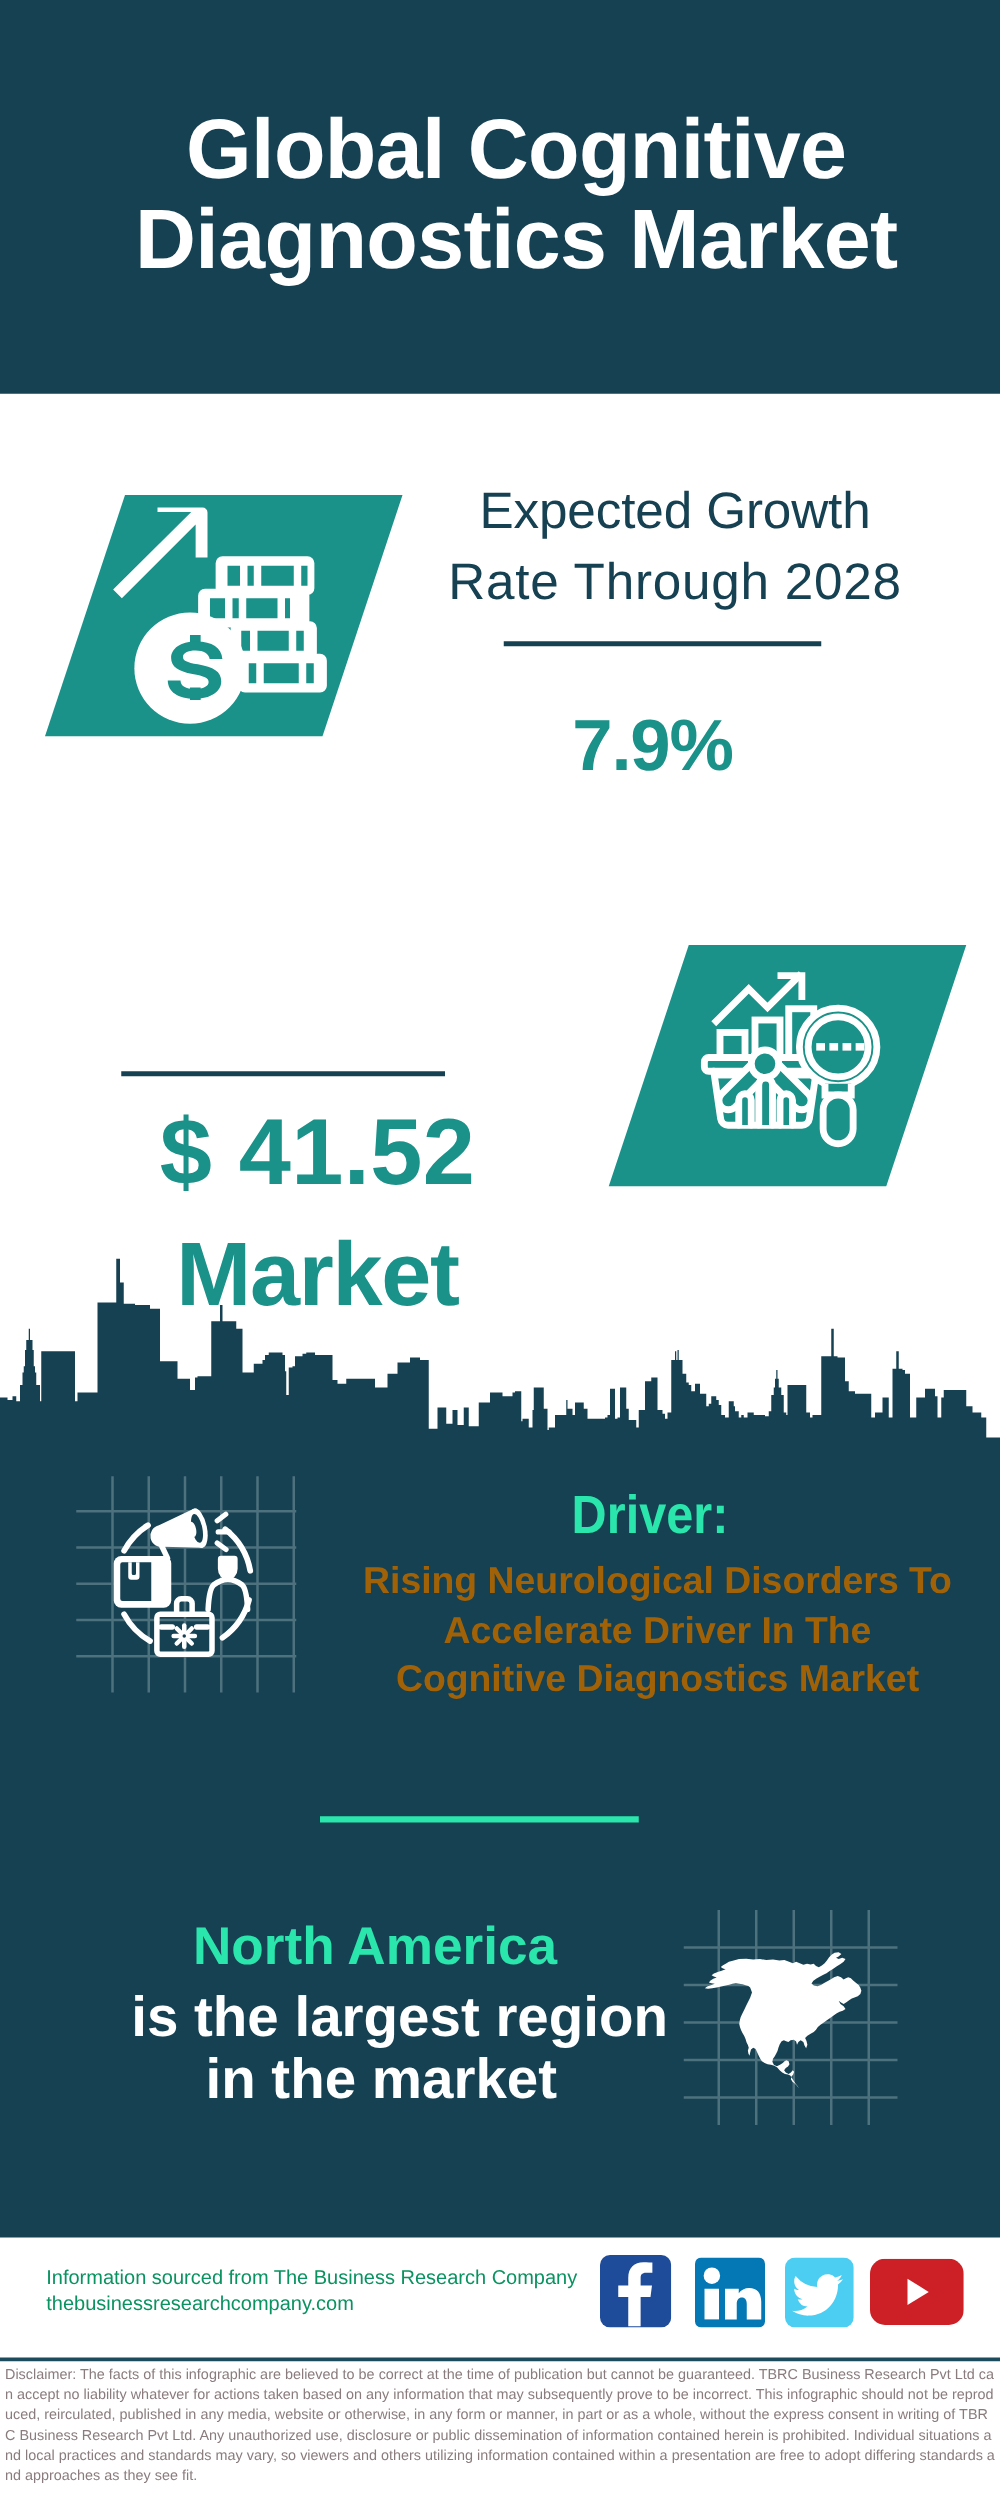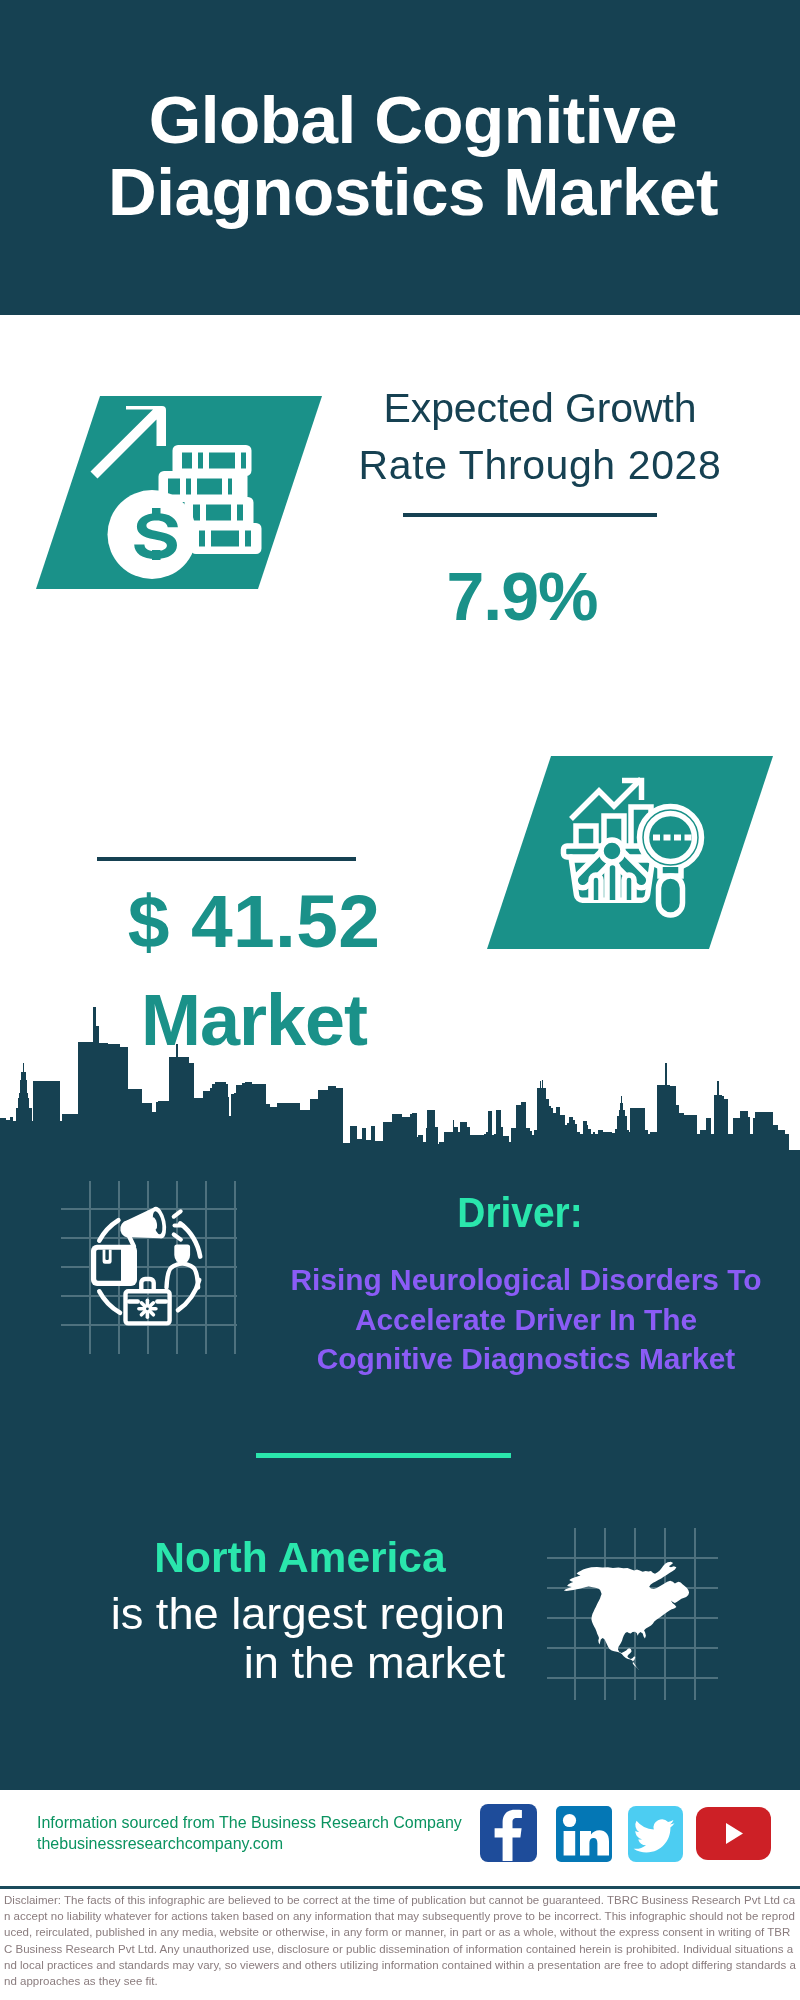--- a/index.html
+++ b/index.html
@@ -8,21 +8,21 @@
   .page{position:relative;width:800px;height:1632px;background:#fff;}
 
   
   .header{position:absolute;left:0;top:0;width:800px;height:315px;background:#164152;}
   .header-title{position:absolute;left:13px;top:84px;width:800px;text-align:center;color:#fff;
     font-size:67.5px;font-weight:bold;line-height:72px;letter-spacing:-0.5px;}
 
   
   .stat-label{color:#164152;font-size:41px;font-weight:normal;line-height:57px;text-align:center;letter-spacing:-0.1px;}
   .stat-rule{height:4px;background:#164152;margin:0 auto;}
-  .stat-value{color:#1a9189;font-size:68px;font-weight:bold;line-height:93px;text-align:center;letter-spacing:-1px;}
+  .stat-value{color:#1a9189;font-size:58px;font-weight:bold;line-height:93px;text-align:center;letter-spacing:-1px;}
 
   
   .plgram{position:absolute;background:#1a9189;}
 </style>
 </head>
 <body>
 
 <div class="page">
 
   <div class="header">
@@ -190,30 +190,30 @@
           <line x1="141.4" y1="1302.8" x2="153.4" y2="1314.8"></line>
           <line x1="153.4" y1="1302.8" x2="141.4" y2="1314.8"></line>
         </g>
         <circle cx="147.4" cy="1308.8" r="4.1" fill="#ffffff"></circle>
         <circle cx="147.4" cy="1308.8" r="1.4" fill="#164152"></circle>
       </g>
     </g>
   </svg>
 
   <div style="position:absolute;left:315px;top:1191px;width:410px;text-align:center;color:#2ae6ac;font-size:43px;font-weight:bold;line-height:43px;transform:scaleX(0.905);transform-origin:center top;">Driver:</div>
-  <div style="position:absolute;left:286px;top:1245px;width:480px;text-align:center;color:#8b5cf6;font-size:29.9px;font-weight:bold;line-height:39.5px;white-space:nowrap;margin-top:15px;">
+  <div style="position:absolute;left:286px;top:1245px;width:480px;text-align:center;color:#a16207;font-size:29.9px;font-weight:bold;line-height:39.5px;white-space:nowrap;">
     <div>Rising Neurological Disorders To</div>
     <div>Accelerate Driver In The</div>
     <div>Cognitive Diagnostics Market</div>
   </div>
 
   <div style="position:absolute;left:256px;top:1453px;width:255px;height:5px;background:#2ae6ac;"></div>
 
   <div style="position:absolute;left:100px;top:1537px;width:400px;text-align:center;color:#2ae6ac;font-size:42.5px;font-weight:bold;line-height:42px;">North America</div>
-  <div style="position:absolute;left:105px;top:1590px;width:400px;text-align:right;color:#ffffff;font-size:45.2px;font-weight:normal;line-height:48.5px;white-space:nowrap;">
+  <div style="position:absolute;left:105px;top:1590px;width:400px;text-align:center;color:#ffffff;font-size:45.2px;font-weight:bold;line-height:48.5px;white-space:nowrap;">
     <div>is the largest region</div>
     <div>in the market</div>
   </div>
 
   <svg width="180" height="190" viewBox="540 1520 180 190" style="position:absolute;left:540px;top:1520px;">
     <g stroke="#4e717e" stroke-width="2">
       <line x1="575" y1="1528" x2="575" y2="1700"></line>
       <line x1="605" y1="1528" x2="605" y2="1700"></line>
       <line x1="635" y1="1528" x2="635" y2="1700"></line>
       <line x1="665" y1="1528" x2="665" y2="1700"></line>

